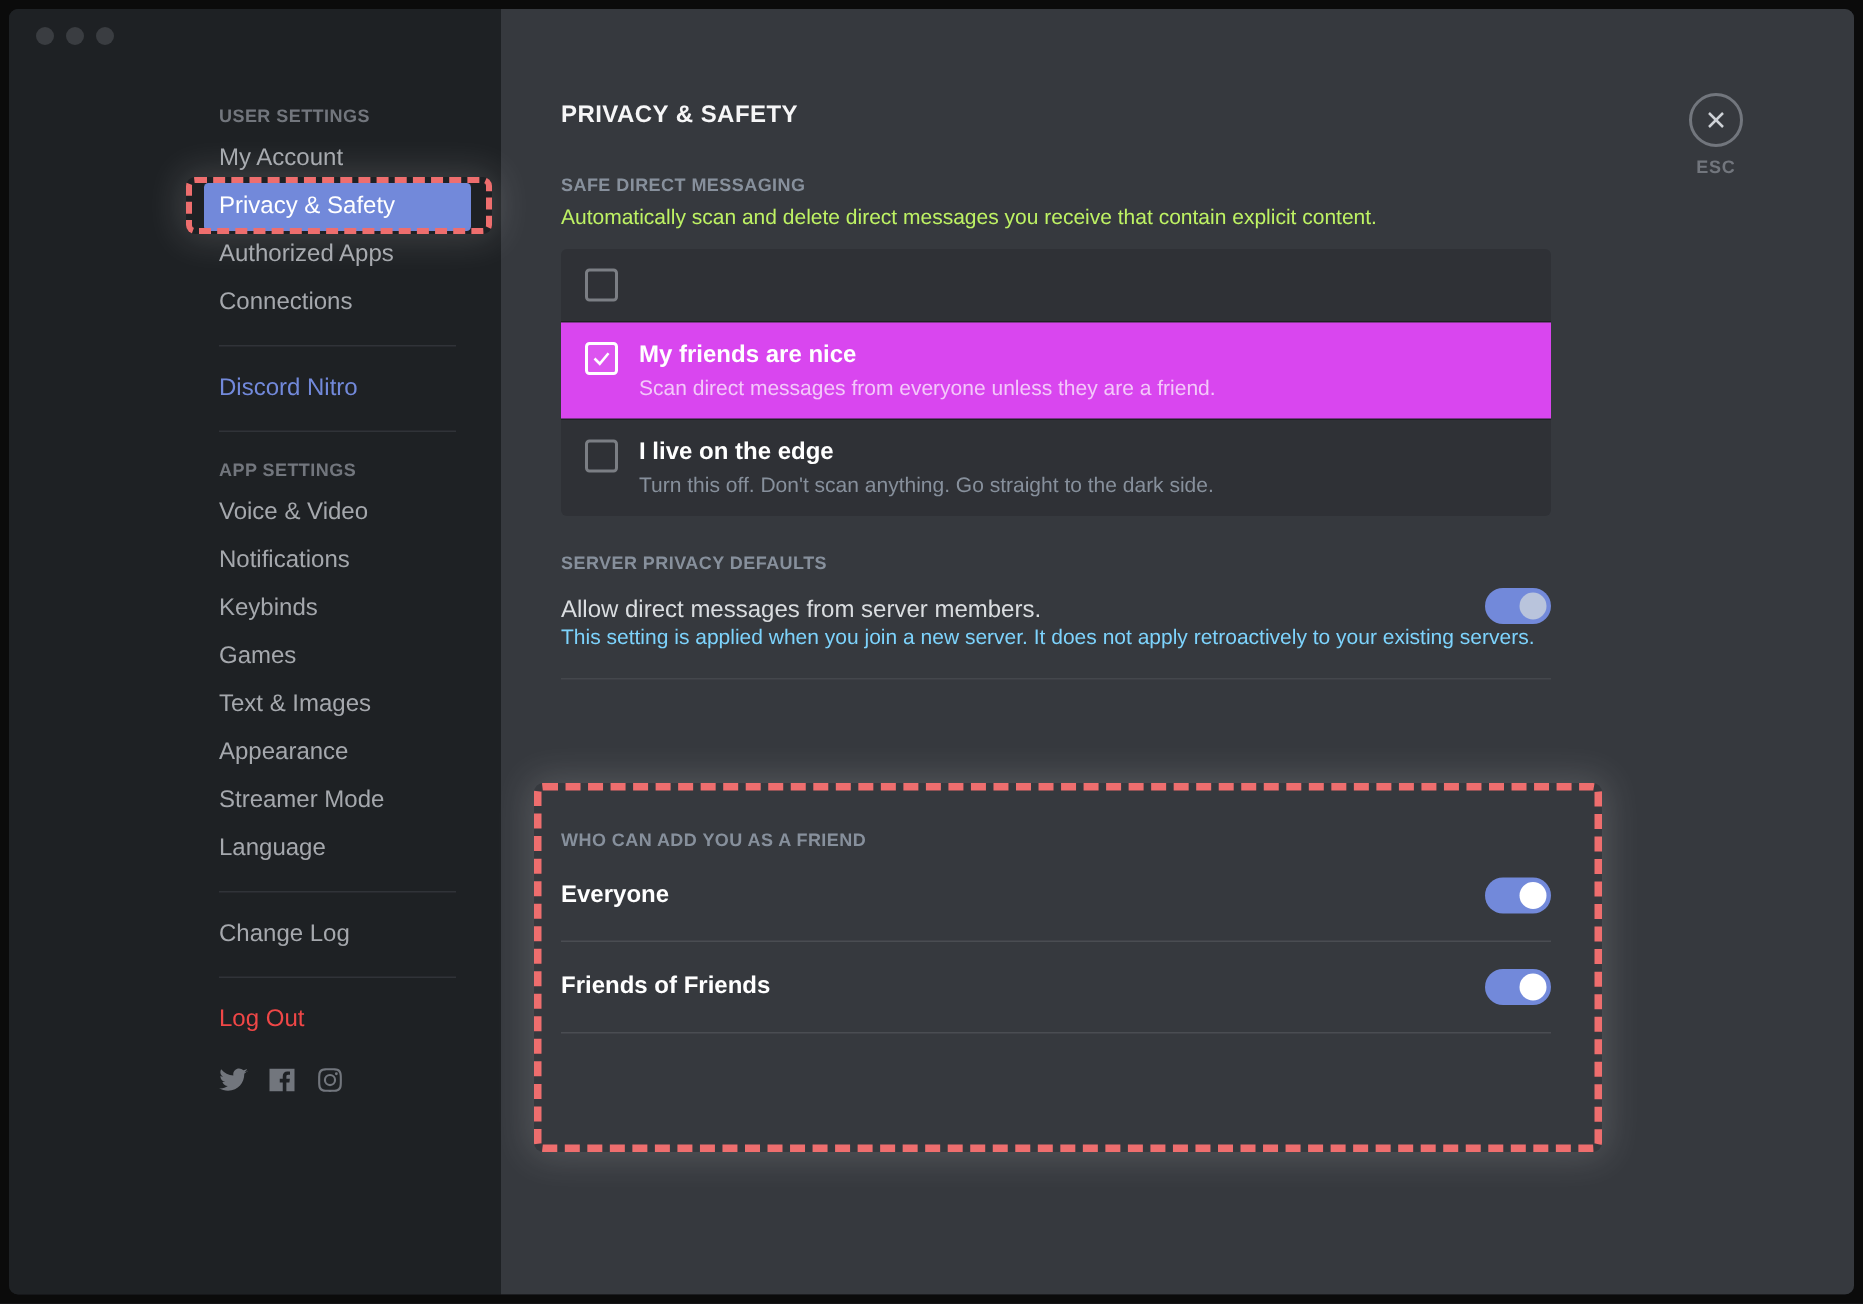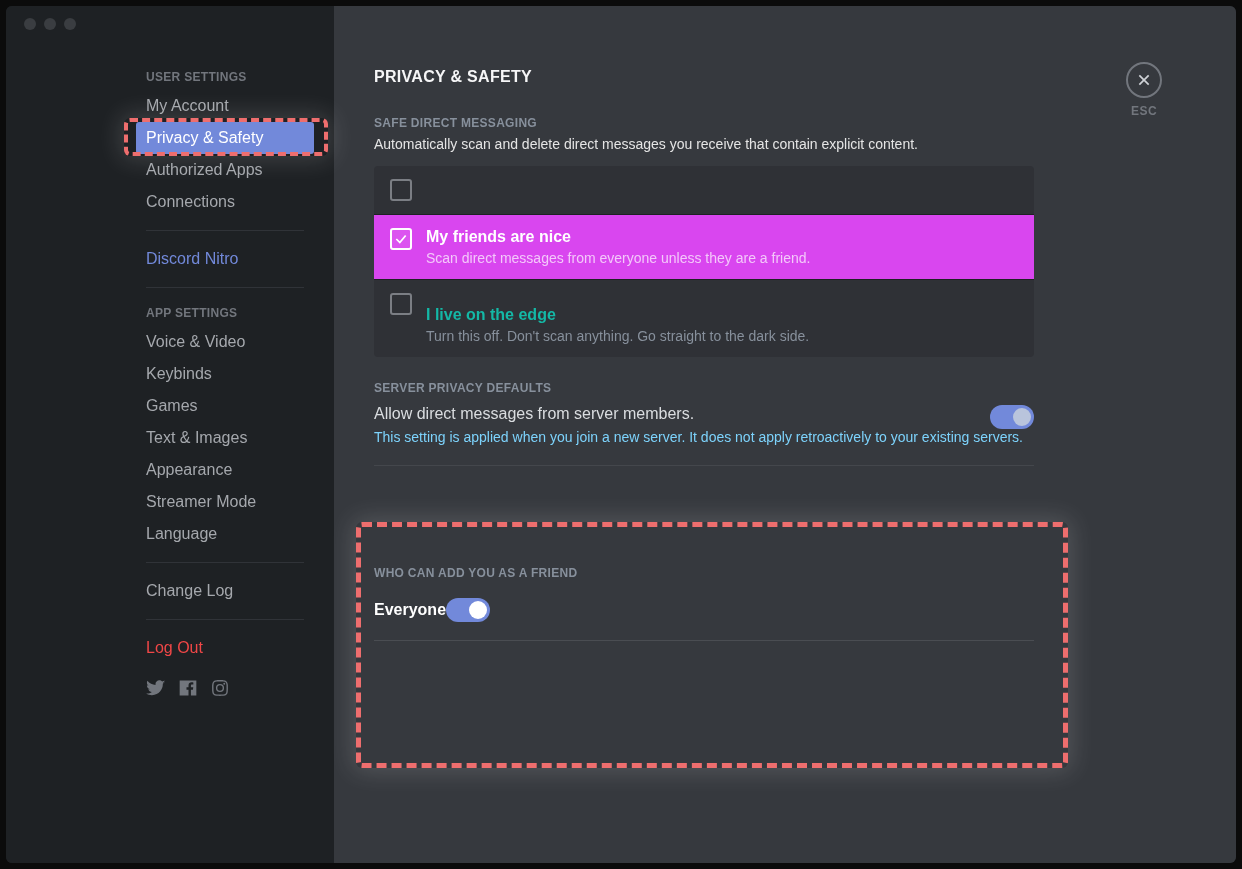--- a/index.html
+++ b/index.html
@@ -34,54 +34,54 @@
   .hl-sidebar { left: 118px; top: 112px; width: 204px; height: 38px; border-width: 4px; }
   .hl-section { left: 350px; top: 516px; width: 712px; height: 246px; border-width: 5px; }
 
   .content {
     flex: 1; background: #36393e; position: relative; padding: 62px 40px 40px 40px;
     color: #fff;
   }
   .inner { width: 660px; }
   h2.page-title { font-size: 16px; letter-spacing: .3px; font-weight: 700; color: #f6f6f7; text-transform: uppercase; }
   .sec-head { font-size: 12px; letter-spacing: .3px; font-weight: 700; color: #87909c; text-transform: uppercase; margin-top: 30px; }
-  .sec-sub { font-size: 14px; color: #e5e5e5; margin-top: 6px; }
+  .sec-sub { font-size: 14px; color: #bef264; margin-top: 6px; }
 
   .radio-group { margin-top: 14px; border-radius: 4px; overflow: hidden; }
   .radio-row {
     background: #2f3136; border-bottom: 1px solid #1e2124; padding: 13px 16px; display: flex; align-items: flex-start; cursor: pointer;
   }
   .radio-row:last-child { border-bottom: none; }
   .radio-row.selected { background: #d946ef; }
   .chk {
     width: 22px; height: 22px; border: 2px solid #7b7e84; border-radius: 3px; flex: 0 0 auto; margin-right: 14px;
     display:flex; align-items:center; justify-content:center;
   }
   .radio-row.selected .chk { border-color: #fff; background: rgba(255,255,255,0.08); }
   .chk svg { width: 14px; height: 14px; display:none; stroke:#fff; stroke-width:3; fill:none; }
   .radio-row.selected .chk svg { display:block; }
   .radio-body .rt { font-size: 16px; font-weight: 600; }
   .radio-body .rd { font-size: 14px; color: #87909c; margin-top: 4px; }
   .rt-green { color: #43b581; }
   .rt-white { color: #fff; }
-  .rt-red { color: #14b8a6; margin-top: 13px; }
+  .rt-red { color: #ffffff; }
   .radio-row.selected .rd { color: rgba(255,255,255,0.7); }
 
-  .toggle-row { display:flex; align-items:flex-start; justify-content:space-between; margin-top: 24px; border-bottom: 1px solid #44474c; padding-bottom: 22px; }
+  .toggle-row { display:flex; align-items:flex-end; justify-content:space-between; margin-top: 24px; border-bottom: 1px solid #44474c; padding-bottom: 22px; }
   .toggle-row .lbl { font-size: 16px; font-weight: 500; color: #dadde0; }
   .sec-note { font-size: 14px; color: #7dd3fc; }
 
   .switch {
     width: 44px; height: 24px; border-radius: 12px; background: #7289da; position: relative; cursor: pointer; flex: 0 0 auto;
   }
   .switch .knob { position:absolute; top:3px; right:3px; width:18px; height:18px; border-radius:50%; background:#fff; }
   .switch.dim .knob { background:#b9c4dc; }
 
   .friend-section { margin-top: 100px; }
-  .friend-row { display:flex; align-items:center; padding: 18px 0 18px 0; border-bottom:1px solid #4a4d52; }
+  .friend-row { display:flex; align-items:center; justify-content:space-between; padding: 18px 0 18px 0; border-bottom:1px solid #4a4d52; }
   .friend-row .lbl { font-size: 16px; font-weight: 600; color: #fff; }
 
   .esc-wrap { position:absolute; top: 56px; right: 74px; text-align:center; color:#72767d; cursor:pointer; }
   .esc-circle { width: 36px; height: 36px; border: 2px solid #72767d; border-radius: 50%; display:flex; align-items:center; justify-content:center; margin: 0 auto 6px auto; }
   .esc-circle svg { width: 16px; height:16px; stroke:#cfd2d7; stroke-width:2.5; }
   .esc-txt { font-size: 12px; font-weight: 700; letter-spacing:.5px; }
 
   .social { display:flex; gap:12px; padding: 14px 10px; }
   .social svg { width:20px; height:20px; fill:#72767d; }
 </style>
@@ -102,20 +102,21 @@
       <div class="side-item active">Privacy &amp; Safety</div>
       <div class="side-item">Authorized Apps</div>
       <div class="side-item">Connections</div>
 
       <div class="side-sep"></div>
       <div class="side-item side-nitro">Discord Nitro</div>
       <div class="side-sep"></div>
 
       <div class="side-head">APP SETTINGS</div>
       <div class="side-item">Voice &amp; Video</div>
+      <div class="side-item">Notifications</div>
       <div class="side-item">Keybinds</div>
       <div class="side-item">Games</div>
       <div class="side-item">Text &amp; Images</div>
       <div class="side-item">Appearance</div>
       <div class="side-item">Streamer Mode</div>
       <div class="side-item">Language</div>
 
       <div class="side-sep"></div>
       <div class="side-item">Change Log</div>
       <div class="side-sep"></div>
@@ -177,20 +178,26 @@
       <div style="height:1px;background:#44474c;margin-top:20px;"></div>
 
       <div class="friend-section">
         <div class="sec-head" style="margin-top:0;">WHO CAN ADD YOU AS A FRIEND</div>
         <div class="friend-row">
           <div class="lbl">Everyone</div>
           <div class="switch">
               <div class="knob"></div>
             </div>
         </div>
+        <div class="friend-row">
+          <div class="lbl">Friends of Friends</div>
+          <div class="switch">
+              <div class="knob"></div>
+            </div>
+        </div>
       </div>
     </div>
 
     <div class="esc-wrap">
       <div class="esc-circle">
         <svg viewBox="0 0 24 24" fill="none">
             <line x1="5" y1="5" x2="19" y2="19"></line>
             <line x1="19" y1="5" x2="5" y2="19"></line>
           </svg>
       </div>

